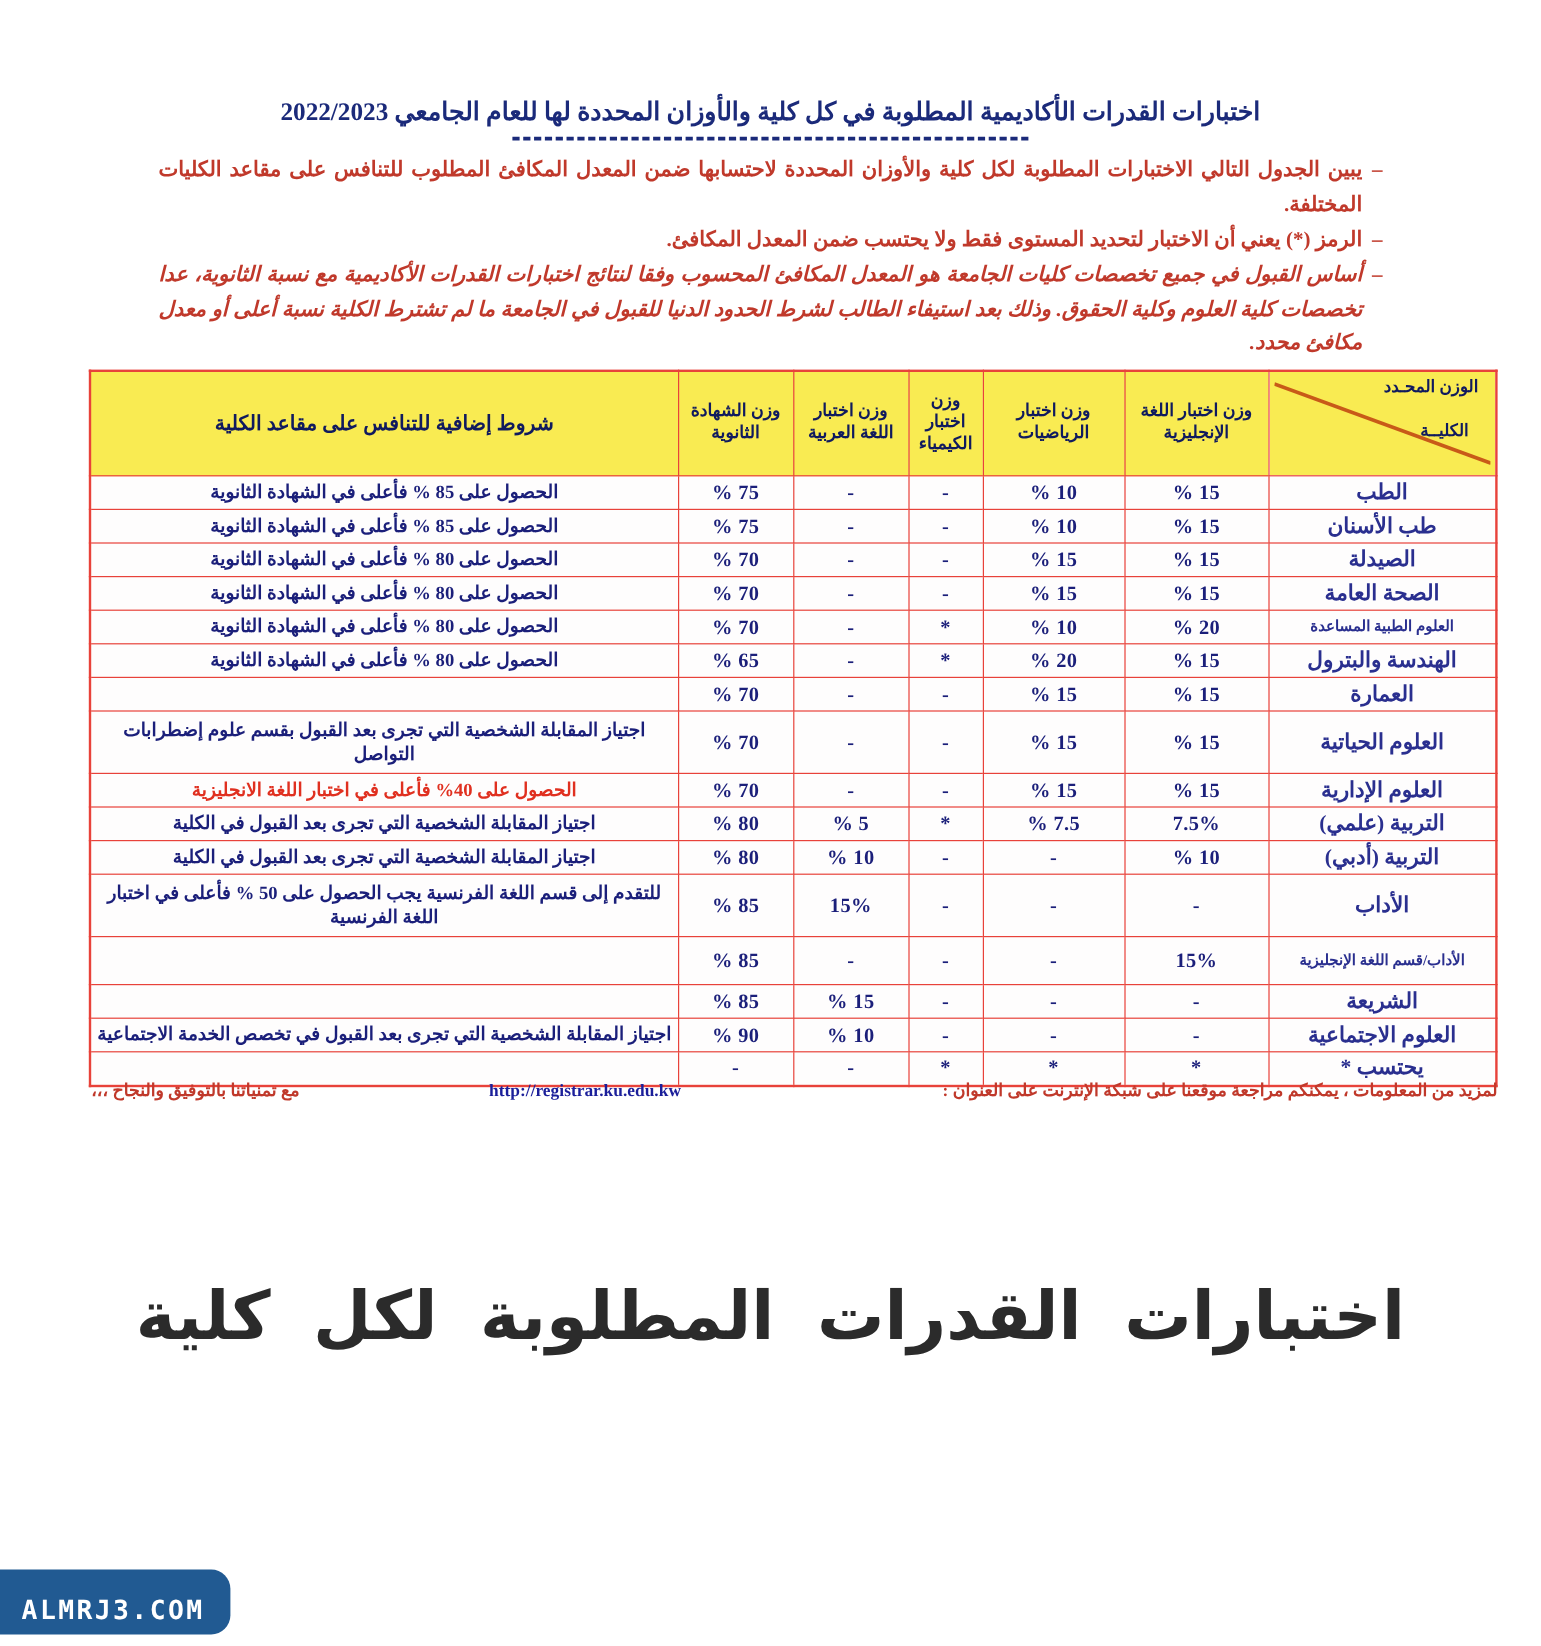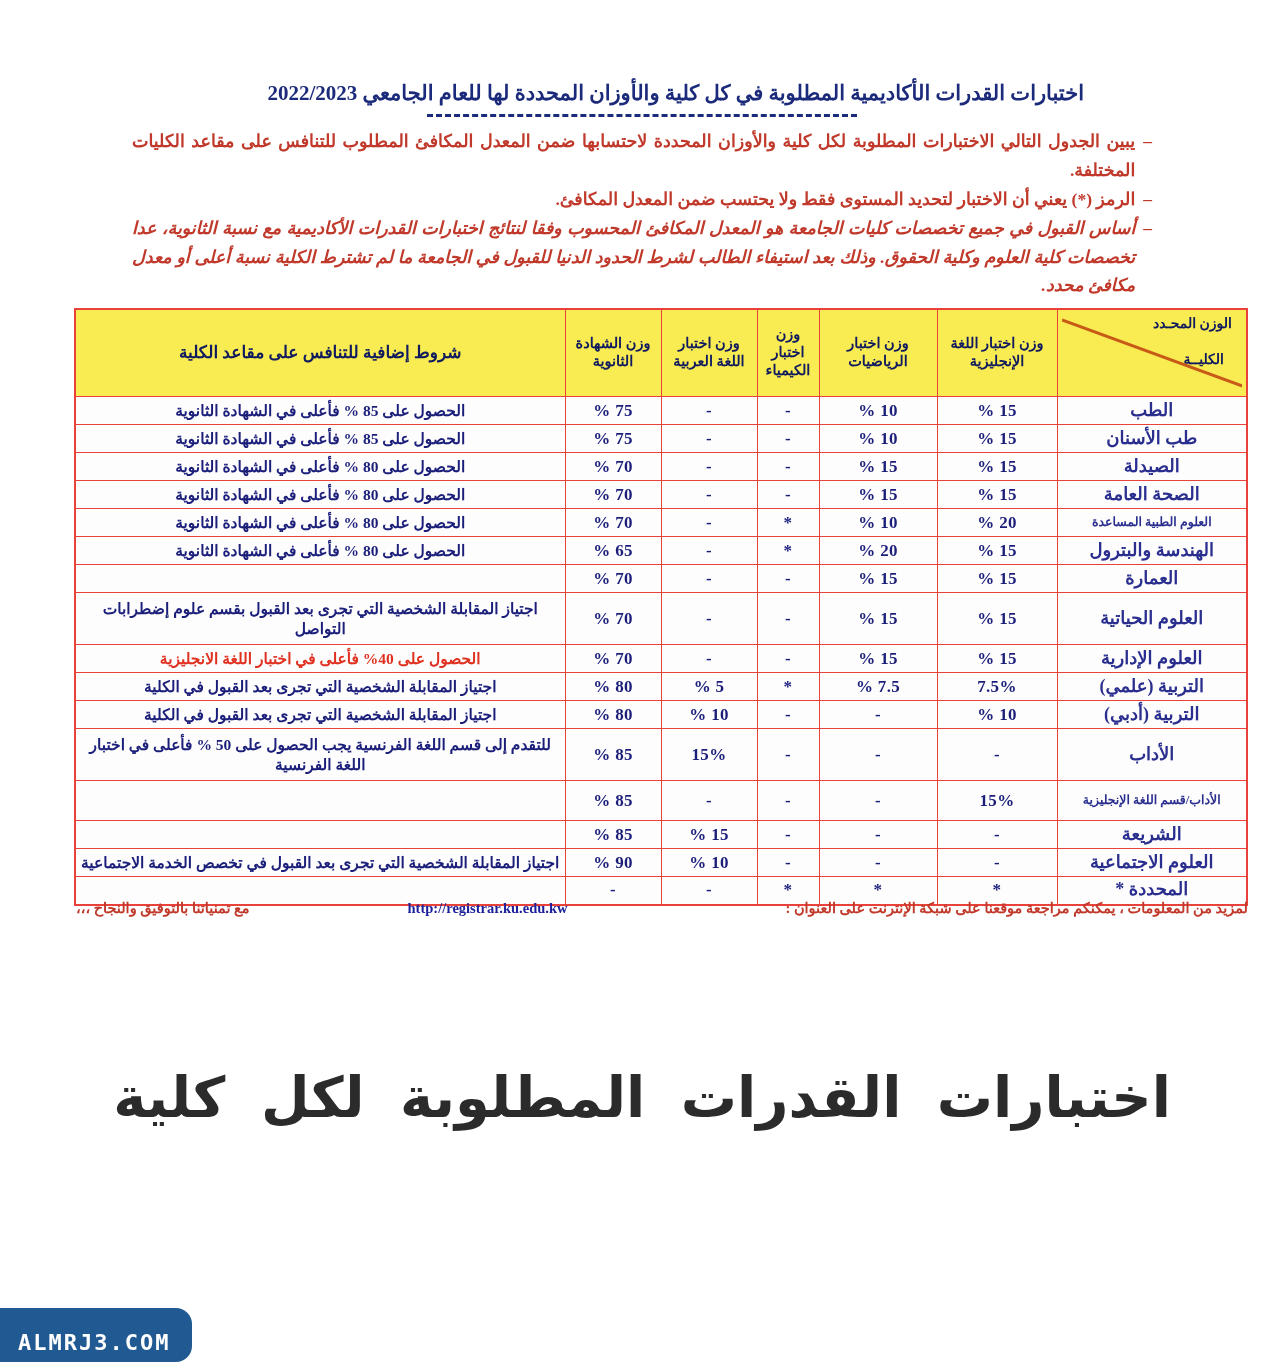--- a/index.html
+++ b/index.html
@@ -12,20 +12,21 @@
     width: 1284px; height: 1372px;
     position: relative;
     font-family: "Liberation Serif", "DejaVu Serif", serif;
     overflow: hidden;
   }
 
   
   .doc-head {
     width: 1284px;
     padding: 78px 200px 0 200px;
+    text-align: center;
   }
   .doc-title {
     font-size: 21px;
     font-weight: bold;
     color: #1b2a7a;
     line-height: 1.45;
     letter-spacing: -0.2px;
     direction: rtl;
   }
   .title-rule {
@@ -377,21 +378,21 @@
         <tr class="r-row">
           <td class="c-coll">العلوم الاجتماعية</td>
           <td class="c-num">-</td>
           <td class="c-num">-</td>
           <td class="c-num">-</td>
           <td class="c-num">10 %</td>
           <td class="c-num">90 %</td>
           <td class="c-cond">اجتياز المقابلة الشخصية التي تجرى بعد القبول في تخصص الخدمة الاجتماعية</td>
         </tr>
         <tr class="r-row">
-          <td class="c-coll">المحددة *</td>
+          <td class="c-coll">يحتسب *</td>
           <td class="c-num">*</td>
           <td class="c-num">*</td>
           <td class="c-num">*</td>
           <td class="c-num">-</td>
           <td class="c-num">-</td>
           <td class="c-cond"></td>
         </tr>
       </tbody>
   </table>
 </div>

